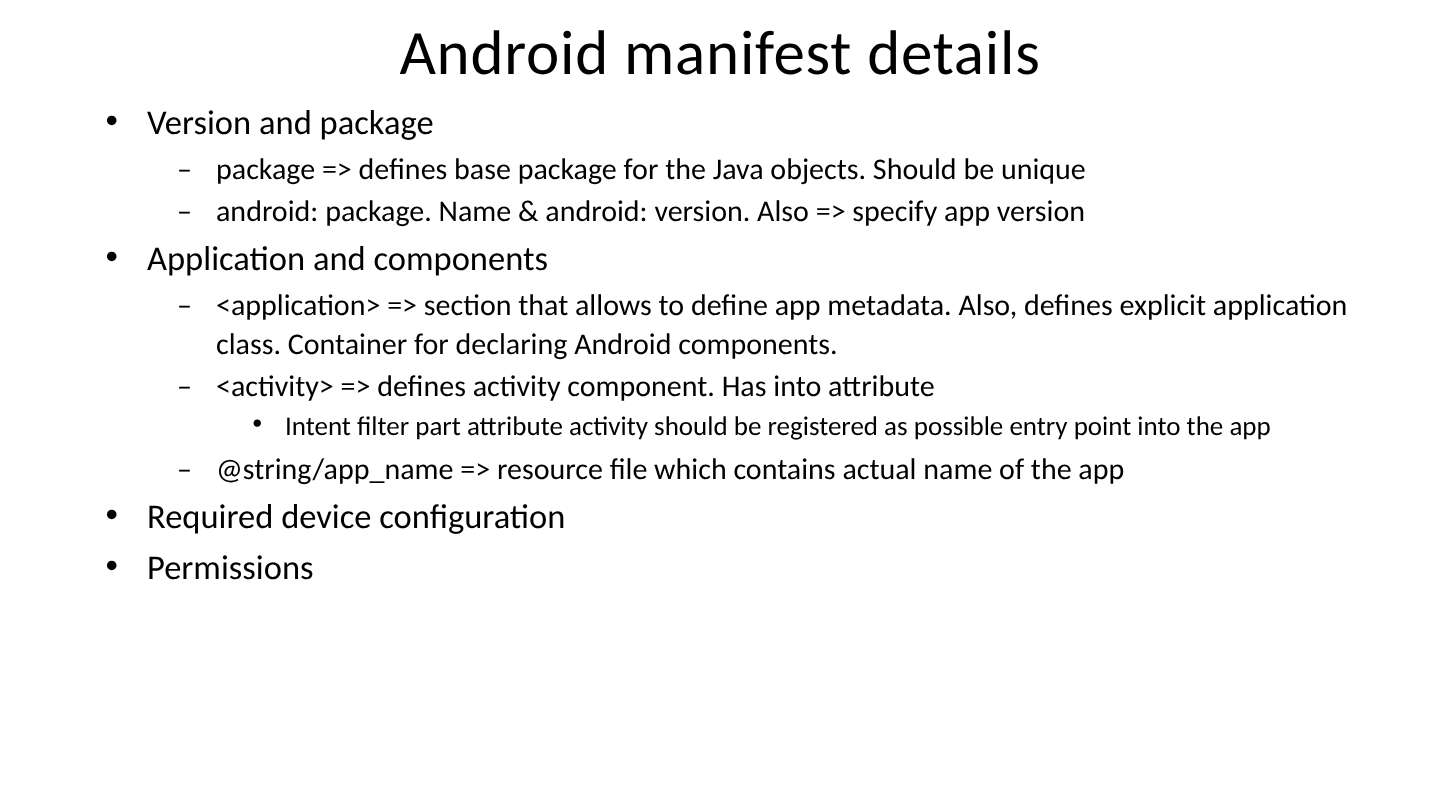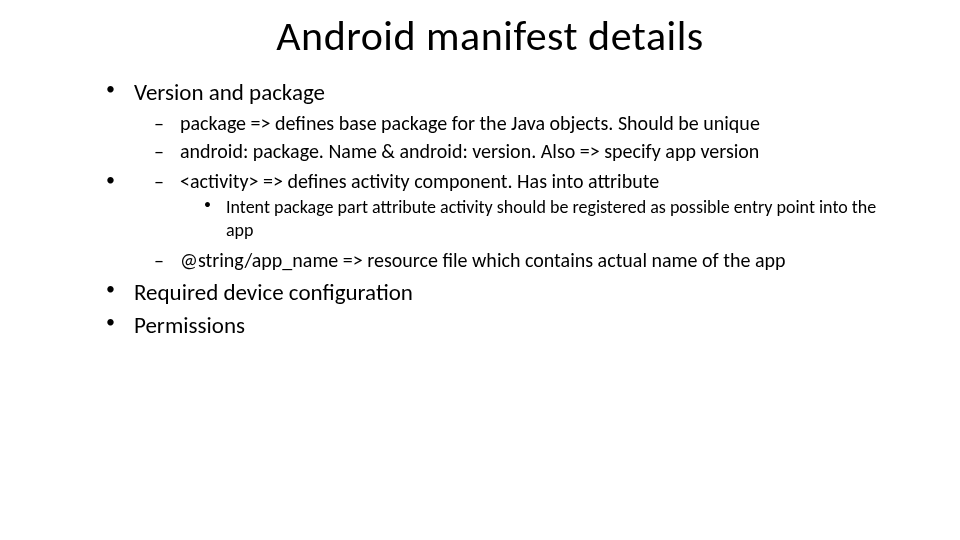--- a/index.html
+++ b/index.html
@@ -7,31 +7,31 @@
     padding: 0;
     width: 960px;
     height: 540px;
     background: #fff;
     font-family: Calibri, "Segoe UI", Arial, sans-serif;
     color: #000;
     overflow: hidden;
   }
   .slide {
     box-sizing: border-box;
-    padding: 10px 40px 20px 60px;
+    padding: 10px 40px 20px 40px;
   }
   h1.title {
     font-size: 42px;
     font-weight: 400;
     margin: 0 0 6px 0;
     text-align: center;
     letter-spacing: 0.5px;
   }
   ul.l1 {
-    margin: 16px;
+    margin: 0;
     padding-left: 30px;
     list-style: none;
   }
   ul.l1 > li {
     font-size: 23px;
     line-height: 1.35;
     margin: 0 0 2px 0;
     position: relative;
     padding-left: 28px;
   }
@@ -96,26 +96,30 @@
         <li>
           <span class="it">package</span><span> =&gt; defines base package for the Java objects. Should be unique</span>
         </li>
         <li>
           <span class="it">android: package. Name</span><span> &amp; </span><span class="it">android: version. Also</span><span> =&gt; specify app version</span>
         </li>
       </ul>
     </li>
 
     <li>
+      <span>Application and components</span>
       <ul class="l2">
+        <li>
+          <span class="it">&lt;application&gt;</span><span> =&gt; section that allows to define app metadata. Also, defines explicit application class. Container for declaring Android components.</span>
+        </li>
         <li>
           <span class="it">&lt;activity&gt;</span><span> =&gt; defines activity component. Has </span><span class="it">into</span><span> attribute</span>
           <ul class="l3">
             <li>
-              <span class="it">Intent package</span><span> part attribute activity should be registered as possible entry point into the app</span>
+              <span class="it">Intent filter</span><span> part attribute activity should be registered as possible entry point into the app</span>
             </li>
           </ul>
         </li>
         <li>
           <span class="it">@string/app_name</span><span> =&gt; resource file which contains actual name of the app</span>
         </li>
       </ul>
     </li>
 
     <li>

